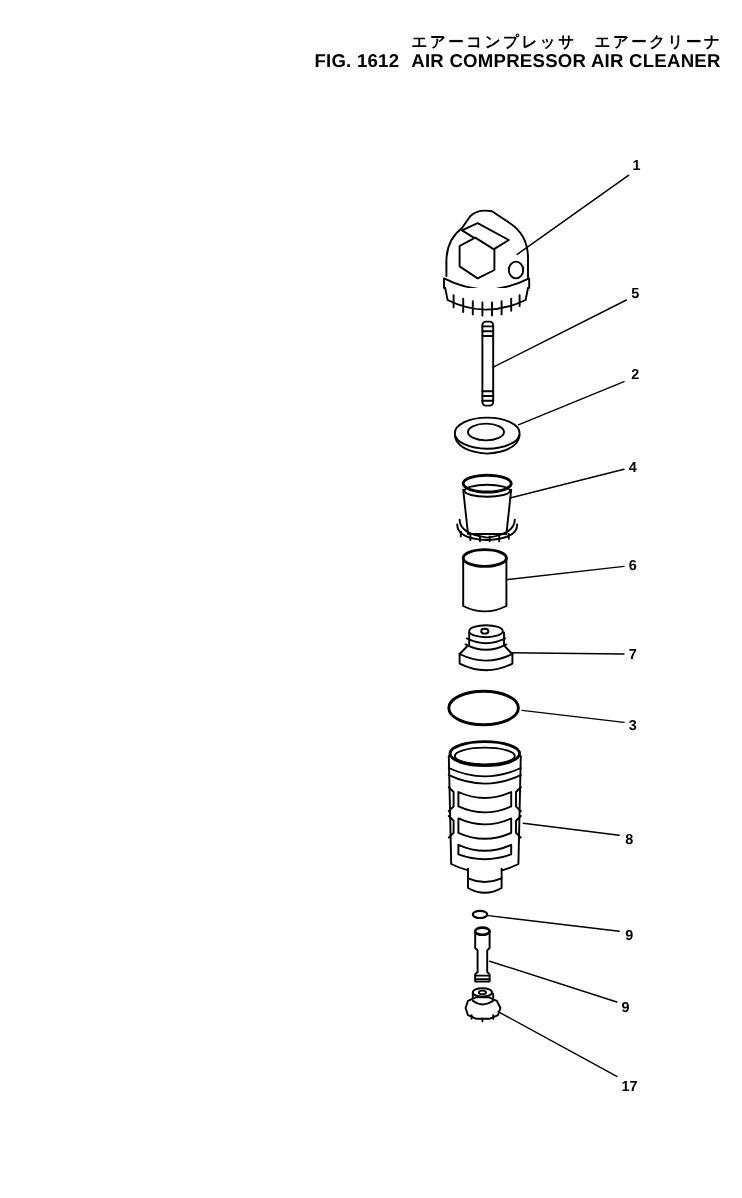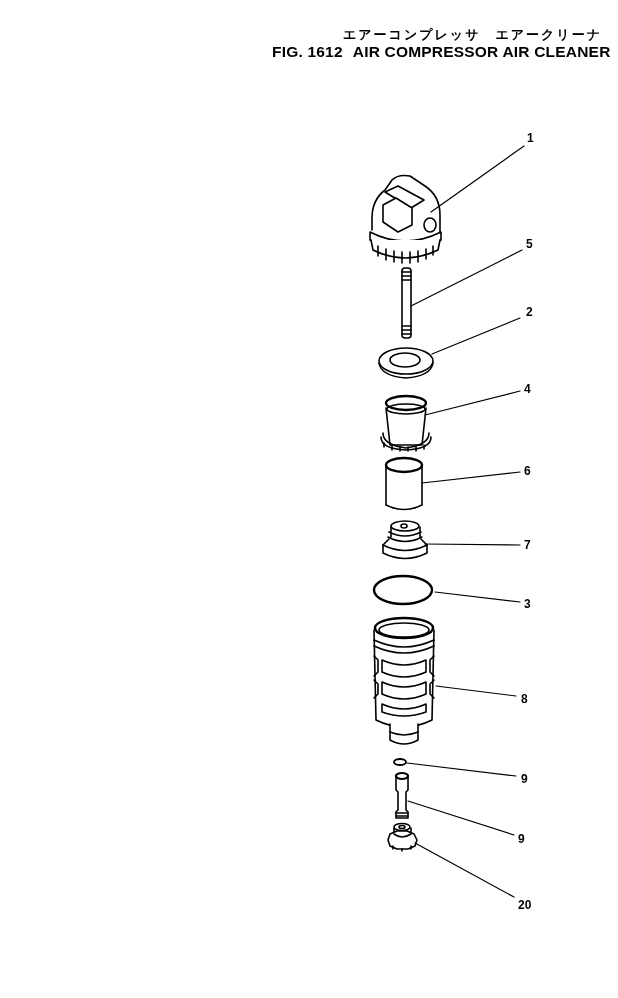--- a/index.html
+++ b/index.html
@@ -4,21 +4,21 @@
 <style>
   html, body { margin: 0; padding: 0; background: #ffffff; }
   body { width: 618px; height: 998px; position: relative; overflow: hidden;
          font-family: "Liberation Sans", sans-serif; color: #000; }
   .jp-title { position: absolute; left: 343px; top: 26px; font-size: 13px;
               font-weight: bold; letter-spacing: 2px; white-space: nowrap;
               font-family: Liberation Mono, monospace; }
   .en-title { position: absolute; left: 262px; top: 43px; font-size: 15.5px;
               font-weight: bold; white-space: nowrap; letter-spacing: 0.2px;
               font-family: "Liberation Sans", sans-serif; }
-  .en-title .fig { margin-right: 10px; margin-left: 10px; }
+  .en-title .fig { margin-right: 10px; }
   svg.diagram { position: absolute; left: 0; top: 0; }
   .lbl { position: absolute; font-size: 12px; font-weight: bold;
          font-family: "Liberation Sans", sans-serif; }
 </style>
 </head>
 <body>
 
 <div class="jp-title">エアーコンプレッサ　エアークリーナ</div>
 <div class="en-title">
   <span class="fig">FIG. 1612</span><span>AIR COMPRESSOR AIR CLEANER</span>
@@ -126,13 +126,13 @@
 <div class="lbl" style="left:527px;top:131px">1</div>
 <div class="lbl" style="left:526px;top:237px">5</div>
 <div class="lbl" style="left:526px;top:305px">2</div>
 <div class="lbl" style="left:524px;top:382px">4</div>
 <div class="lbl" style="left:524px;top:464px">6</div>
 <div class="lbl" style="left:524px;top:538px">7</div>
 <div class="lbl" style="left:524px;top:597px">3</div>
 <div class="lbl" style="left:521px;top:692px">8</div>
 <div class="lbl" style="left:521px;top:772px">9</div>
 <div class="lbl" style="left:518px;top:832px">9</div>
-<div class="lbl" style="left:518px;top:898px">20</div>
+<div class="lbl" style="left:518px;top:898px">17</div>
 
 </body></html>

